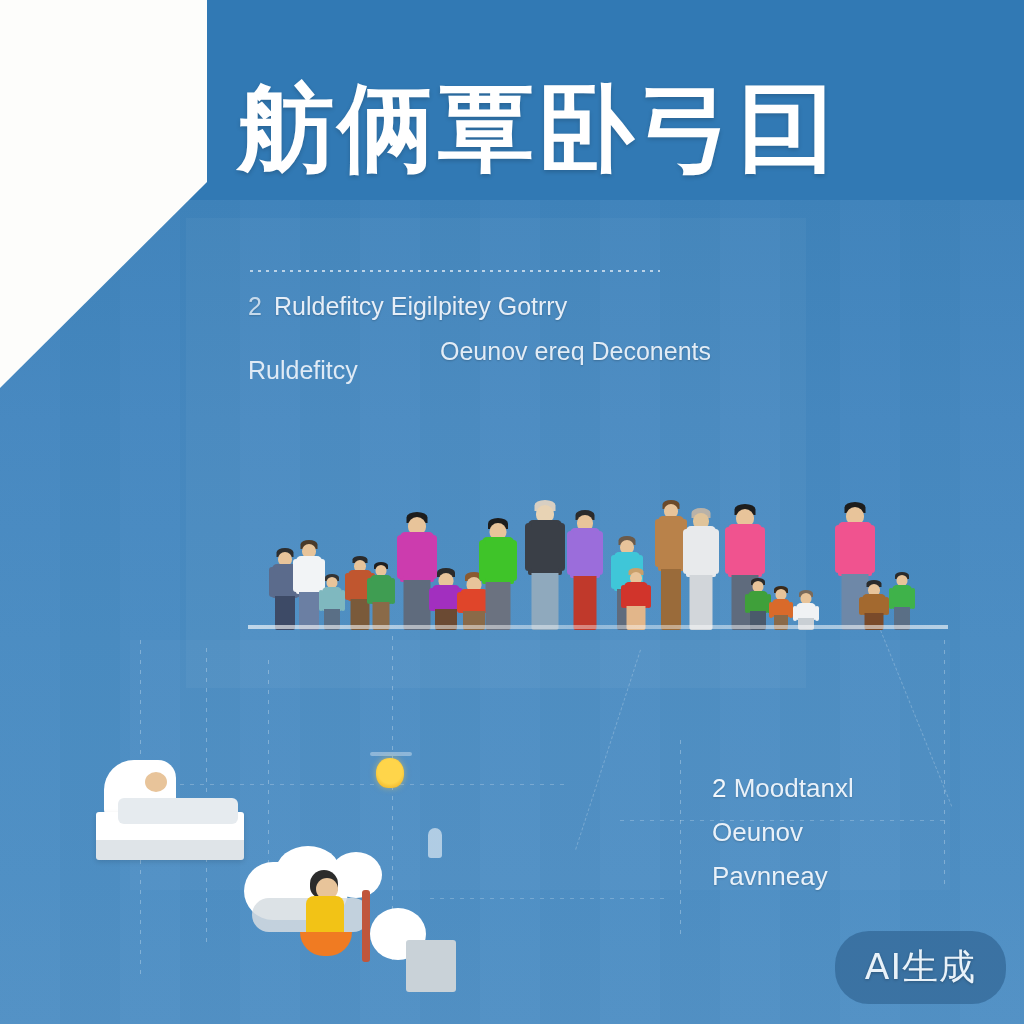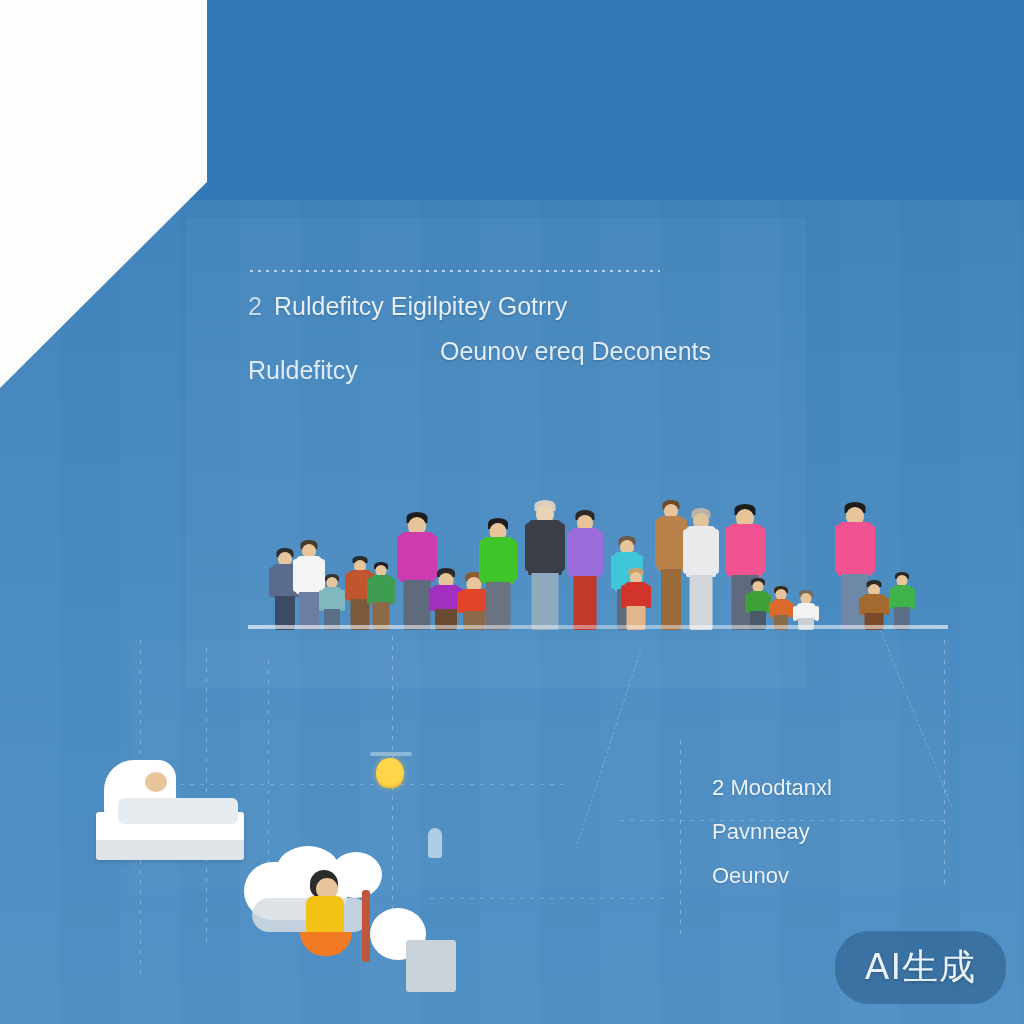--- a/index.html
+++ b/index.html
@@ -105,21 +105,21 @@
   }
 
   
   .bottom-mid {
     position:absolute; left:445px; top:834px;
     font-size:25px; color:#dbe8f4; white-space:nowrap;
     text-shadow:0 1px 2px rgba(0,0,0,.18);
   }
   .bottom-right {
     position:absolute; left:712px; top:766px;
-    font-size:22px; color:#e9f1f9; line-height:44px;
+    font-size:26px; color:#e9f1f9; line-height:44px;
     white-space:nowrap;
     text-shadow:0 1px 2px rgba(0,0,0,.18);
   }
   .bottom-right .num { color:#f2f7fc; }
 
   
   .ground-line {
     position:absolute; left:248px; top:625px; width:700px; height:4px;
     background:linear-gradient(90deg,
       rgba(255,255,255,.75), rgba(255,255,255,.45) 50%, rgba(255,255,255,.7));
@@ -256,20 +256,21 @@
 <body>
 
 <div id="poster">
 
   <div class="texture"></div>
 
   <div class="panel-light"></div>
   <div class="panel-light2"></div>
 
   <div class="header-band"></div>
+  <div class="title">舫俩覃卧弓囙</div>
 
   <div class="corner-wedge"></div>
 
   <div class="guide-v" style="left:140px; top:640px; height:340px;"></div>
   <div class="guide-v" style="left:206px; top:648px; height:300px;"></div>
   <div class="guide-v" style="left:392px; top:636px; height:330px;"></div>
   <div class="guide-v" style="left:268px; top:660px; height:250px;"></div>
   <div class="guide-h" style="left:150px; top:784px; width:420px;"></div>
   <div class="guide-h" style="left:430px; top:898px; width:240px;"></div>
   <div class="guide-h" style="left:620px; top:820px; width:330px;"></div>
@@ -490,19 +491,19 @@
   <div class="sun-icon"></div>
   <div class="small-shape"></div>
   <div class="gray-square"></div>
 
 
   <div class="bottom-right">
     <div>
       <span class="num">2</span>
       <span>Moodtanxl</span>
     </div>
+    <div>Oeunov</div>
     <div>Pavnneay</div>
-    <div>Oeunov</div>
   </div>
 
   <div class="watermark">AI生成</div>
 
 </div>
 
 </body></html>

